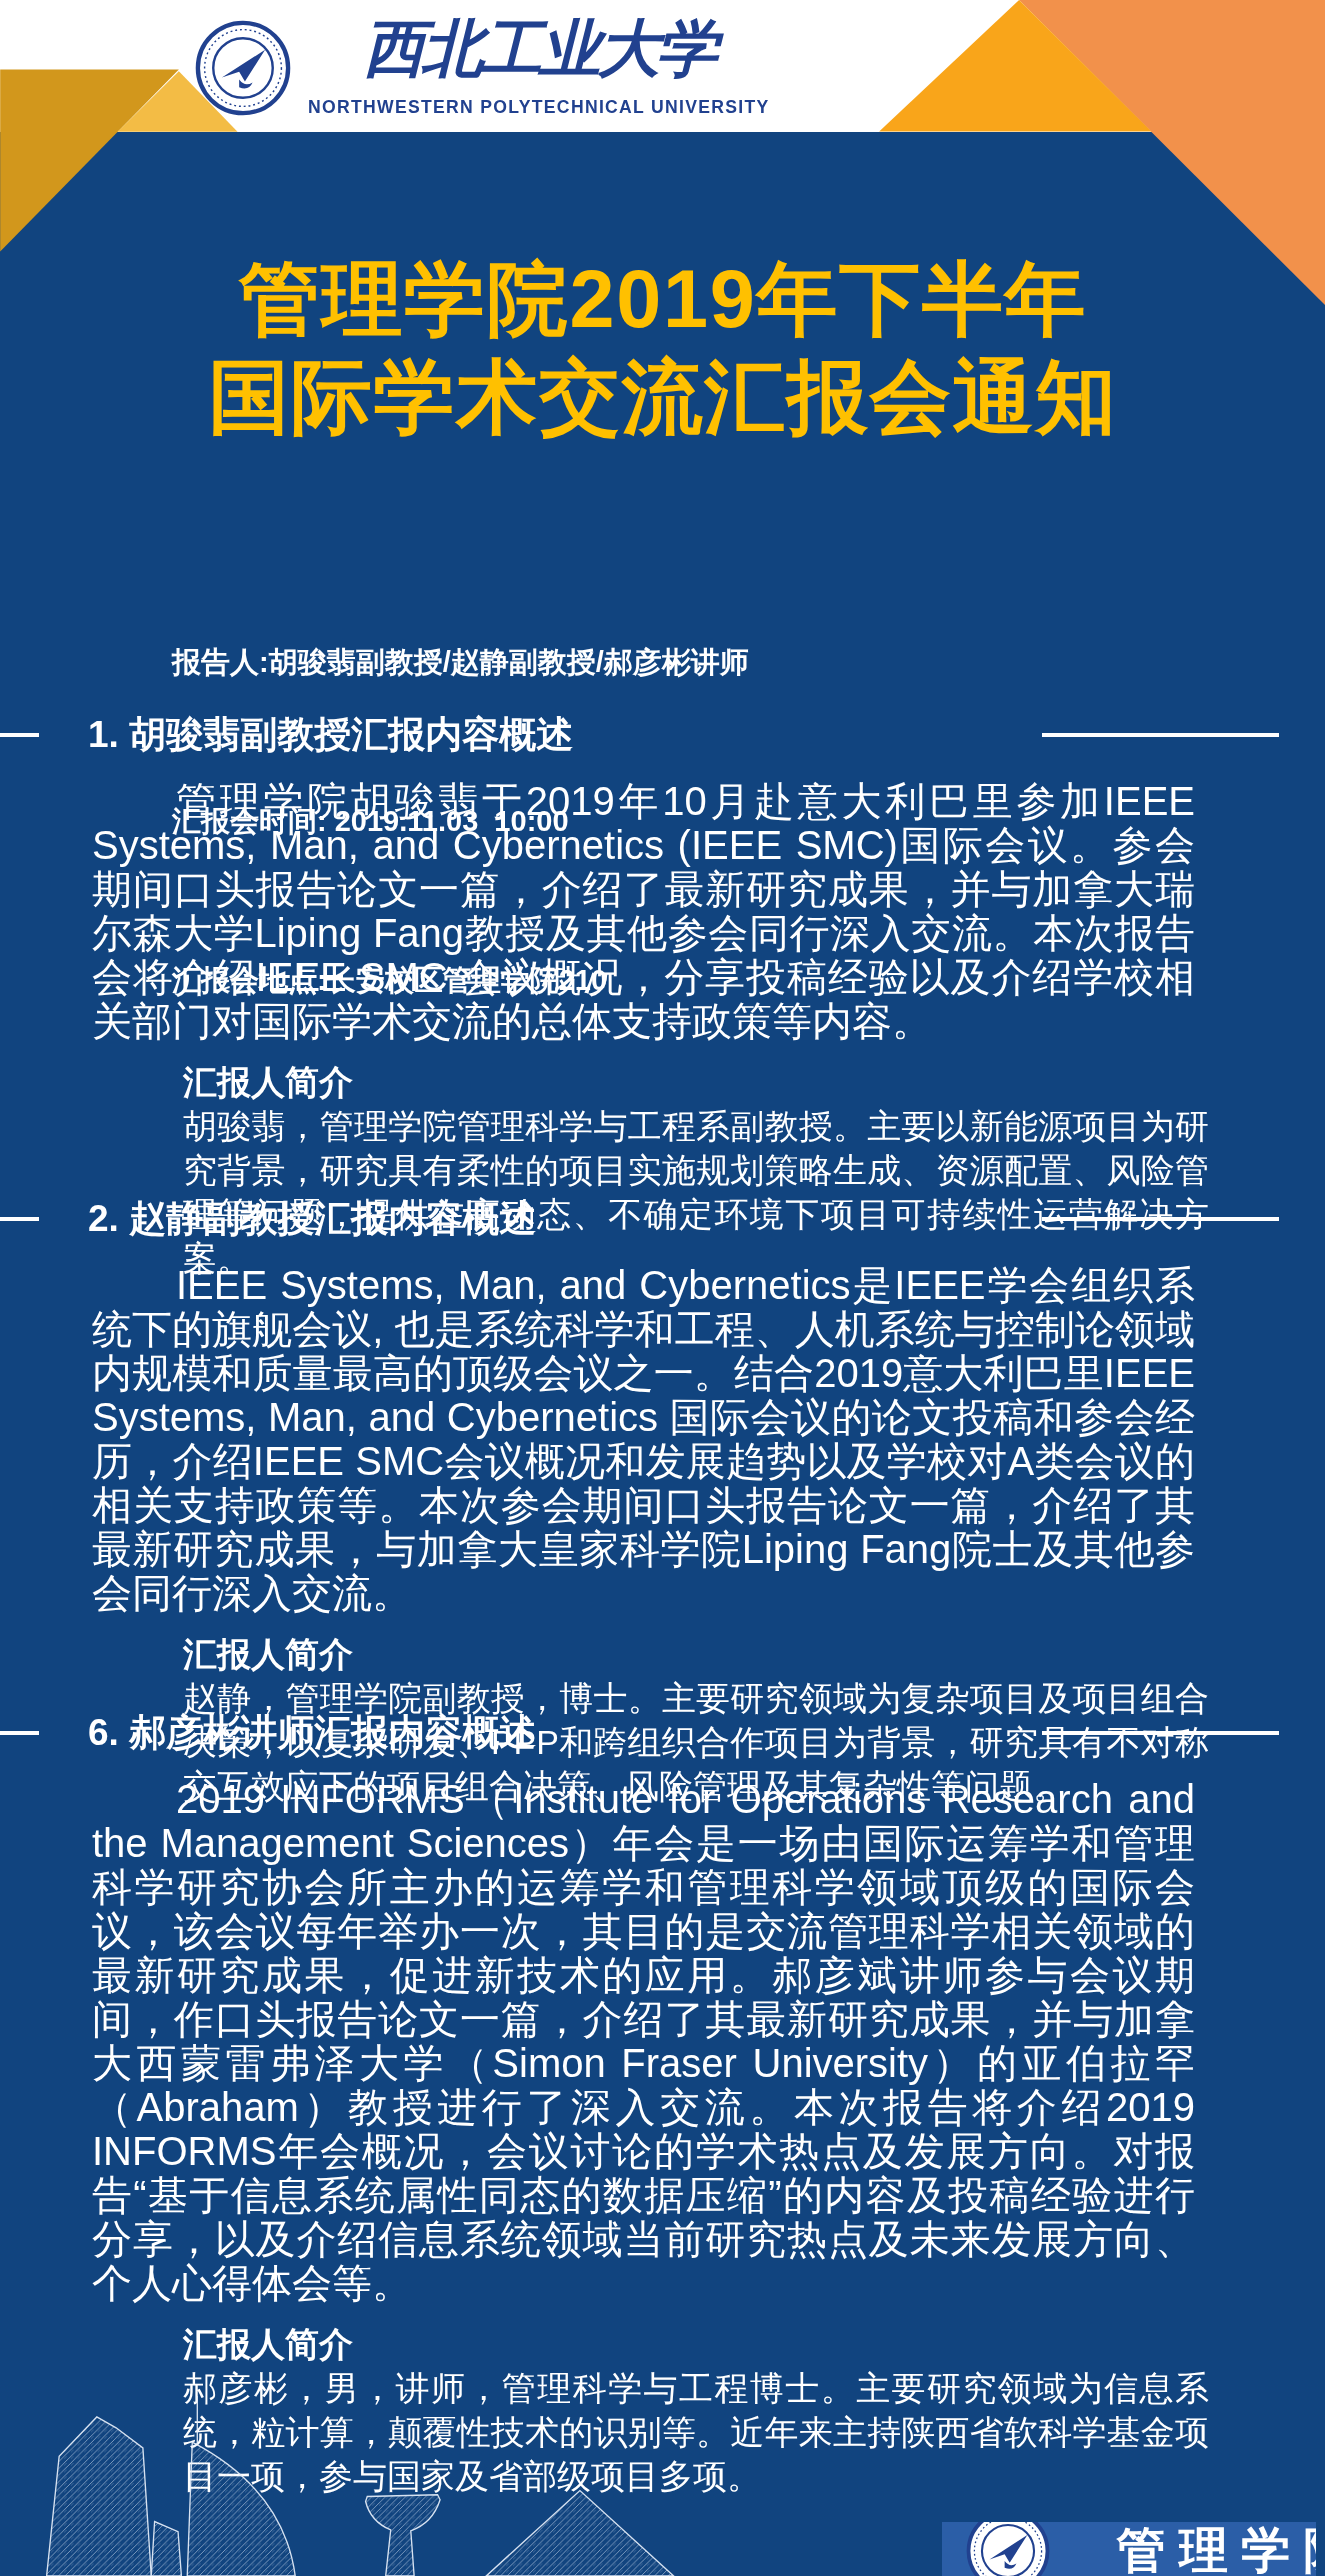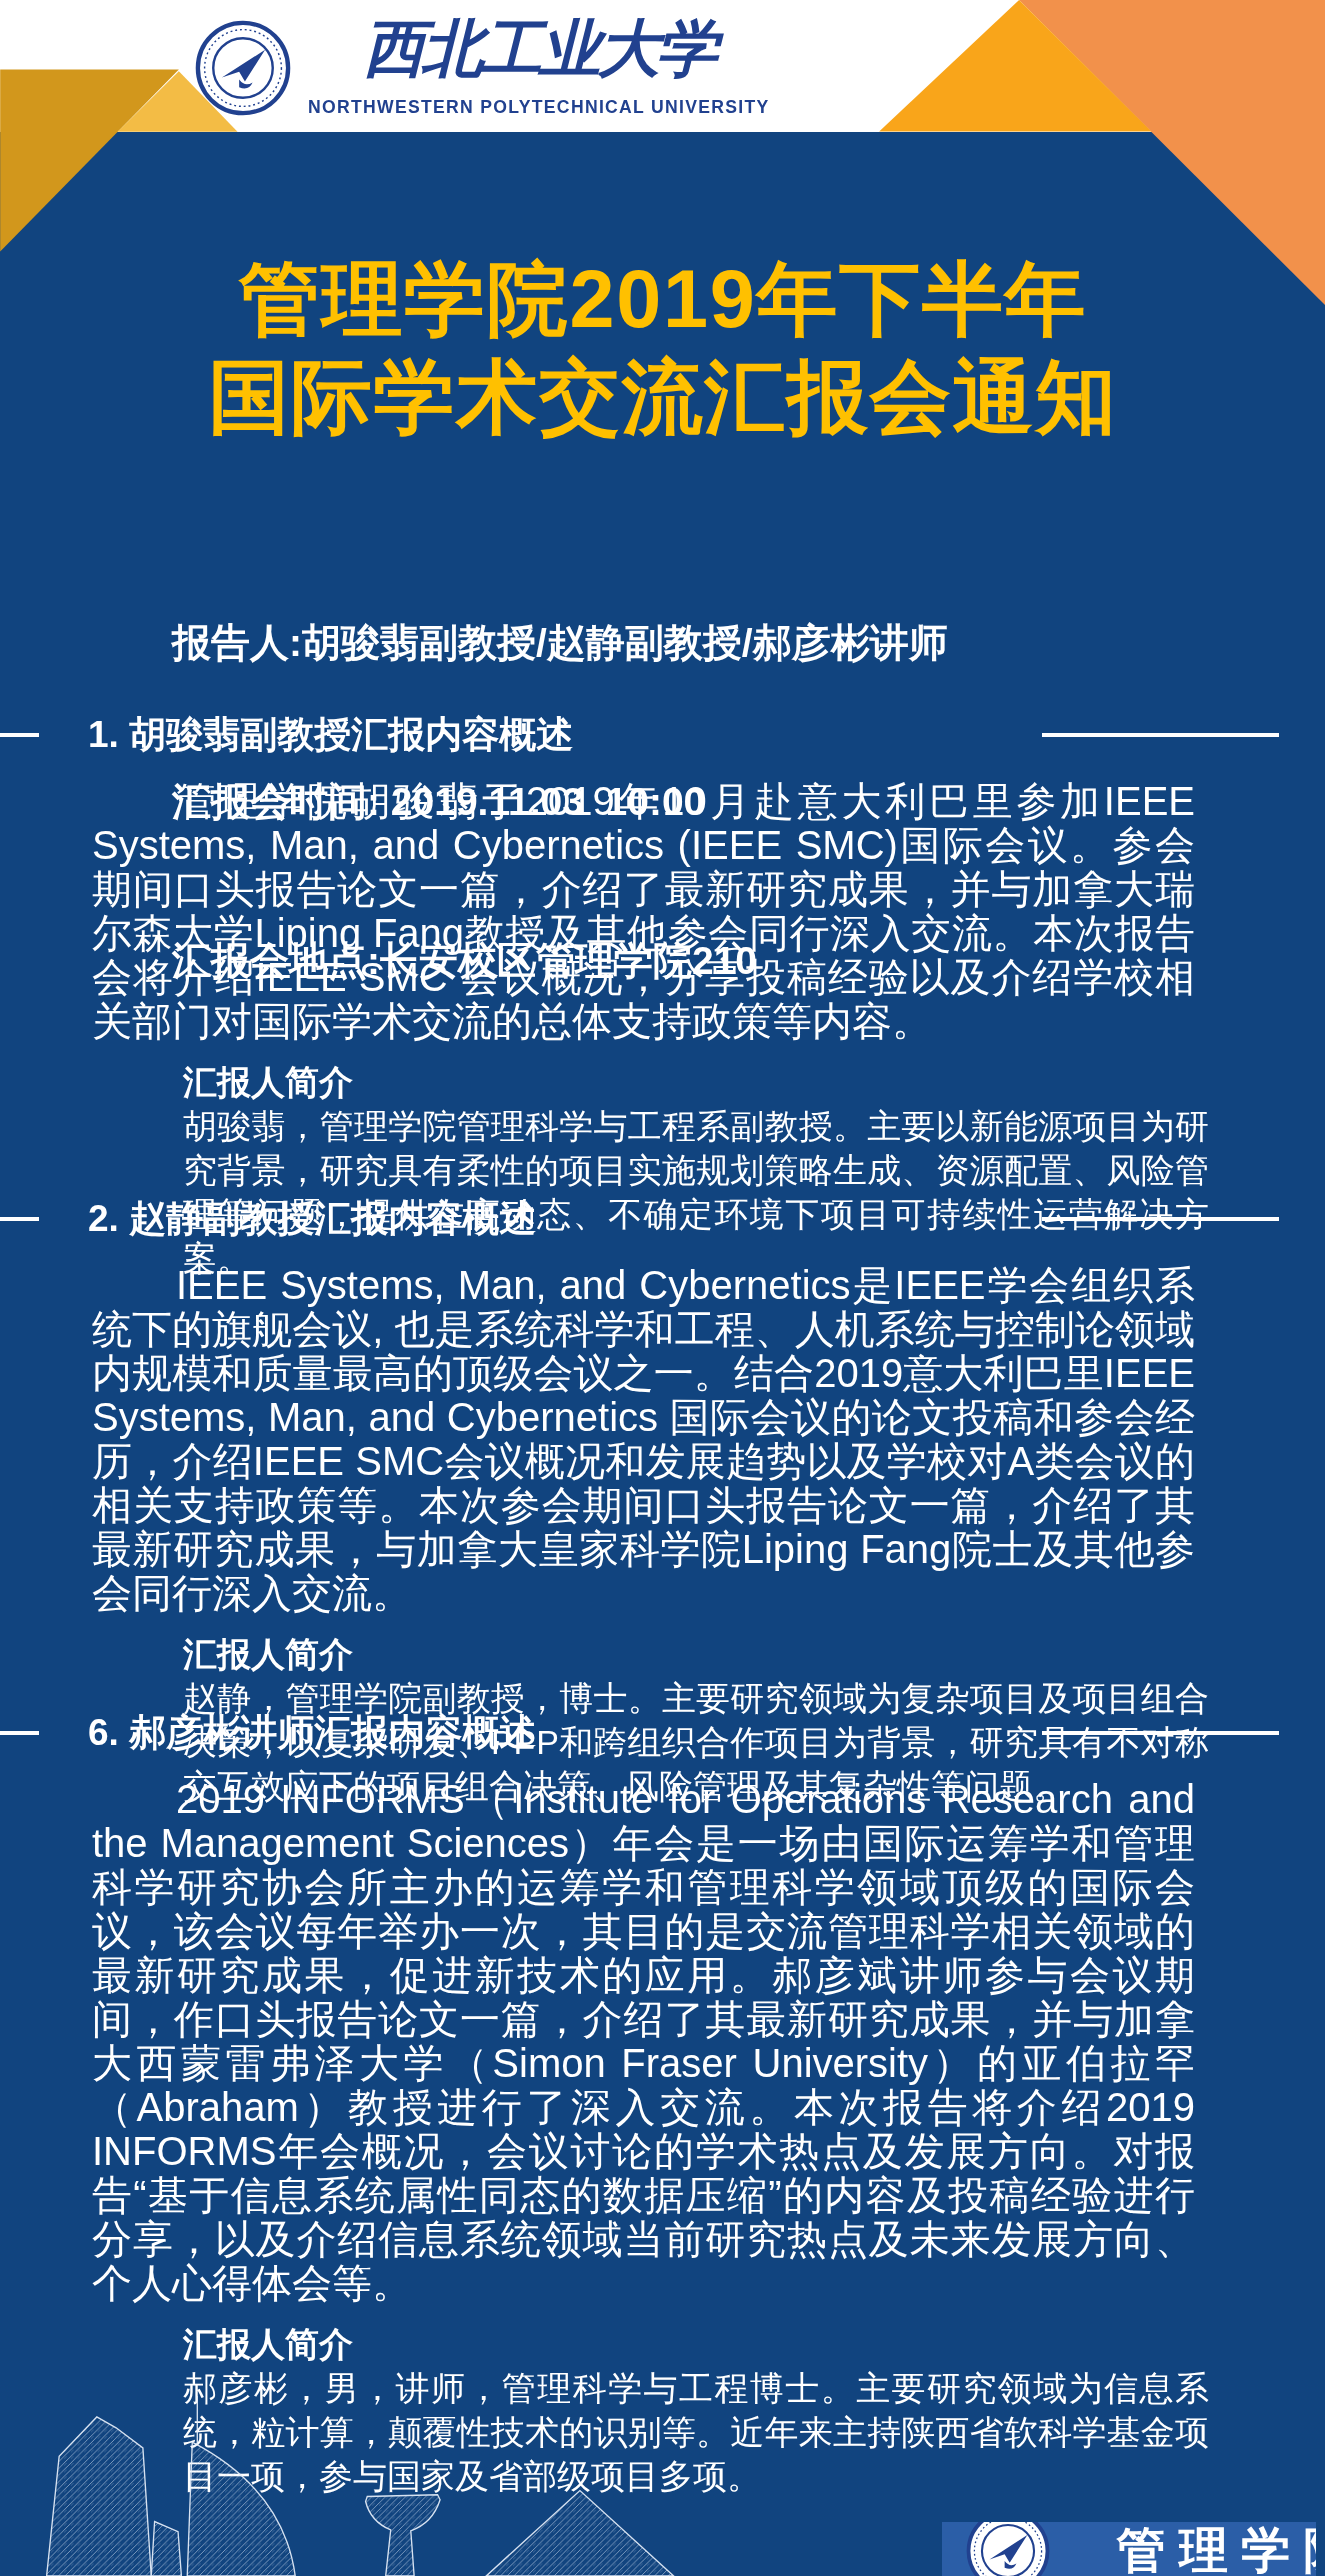--- a/index.html
+++ b/index.html
@@ -24,22 +24,22 @@
   
   .corner-right{position:absolute;top:0;right:0;width:453px;height:310px;display:block;}
   .corner-left{position:absolute;top:0;left:0;width:252px;height:260px;display:block;}
   
   .title{
     position:absolute;top:250px;left:0;width:1326px;text-align:center;
     color:#ffc000;font-weight:bold;font-size:81px;line-height:98px;letter-spacing:1.7px;
   }
   
   .meta{
-    position:absolute;left:172px;top:510px;color:#ffffff;font-weight:bold;
-    font-size:39px;line-height:53px;white-space:pre-wrap;
+    position:absolute;left:172px;top:530px;color:#ffffff;font-weight:bold;
+    font-size:29px;line-height:53px;white-space:pre-wrap;
   }
   
   .section{position:absolute;left:0;width:1286px;color:#ffffff;}
   .sec-1{top:713px;} .sec-2{top:1197px;} .sec-3{top:1711px;}
   .sec-heading{display:flex;align-items:center;height:44px;}
   .hl{height:3.4px;background:#ffffff;flex:0 0 auto;}
   .hl-left{width:39px;margin-right:49px;}
   .hl-right{width:237px;margin-left:auto;margin-right:6.7px;}
   .sec-heading-text{font-size:37px;font-weight:bold;white-space:nowrap;}
   .overview{

